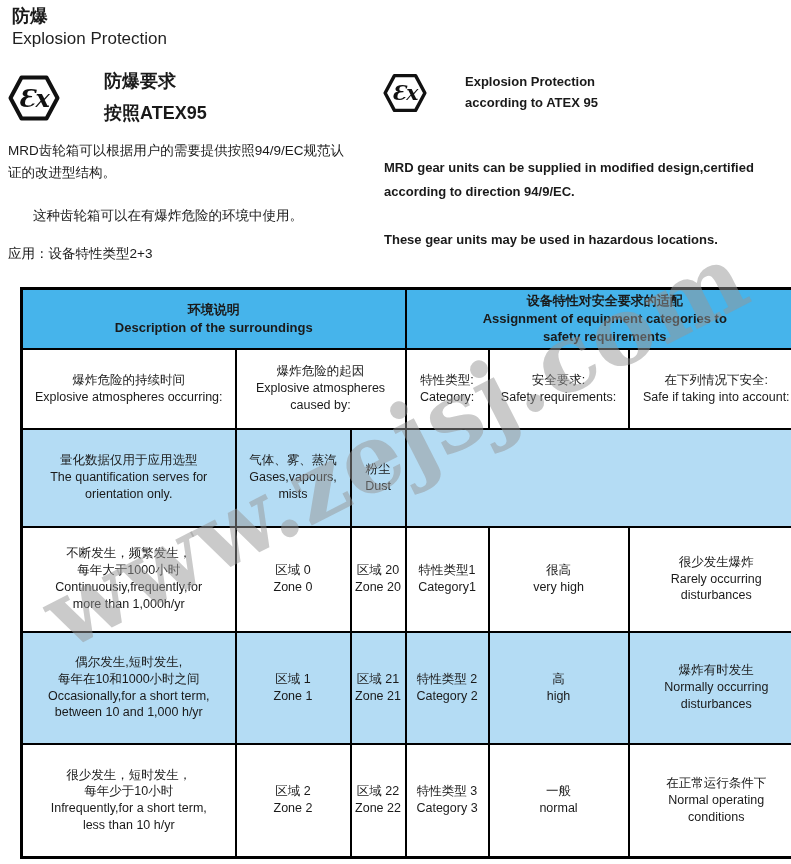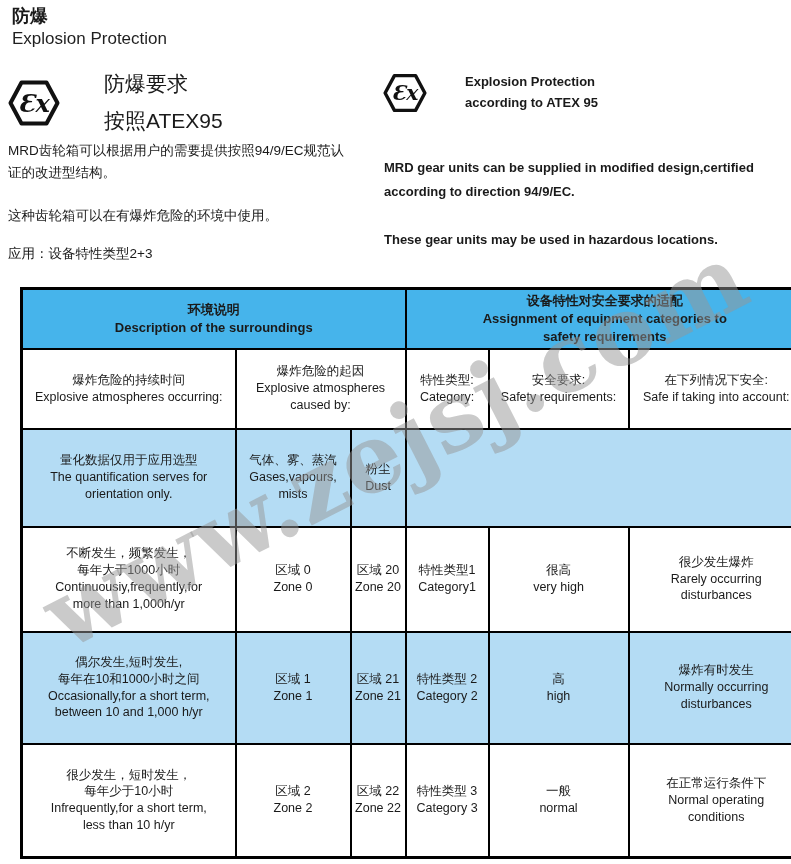--- a/index.html
+++ b/index.html
@@ -14,29 +14,29 @@
   
   .titles{position:absolute;left:12px;top:6px;}
   .title-zh{font-size:18px;font-weight:bold;line-height:1.2;}
   .title-en{font-size:17px;font-weight:normal;line-height:1.3;color:#1f1f1f;}
 
   
   .ex-block{position:absolute;display:flex;align-items:center;gap:22px;}
   .ex-block-left{left:8px;top:66px;}
   .ex-block-right{left:383px;top:72px;}
   .ex-svg{display:block;}
-  .ex-labels-left{margin-left:22px;font-size:21px;font-weight:normal;line-height:1.75;}
+  .ex-labels-left{margin-left:22px;font-size:18px;font-weight:bold;line-height:1.75;}
   .ex-labels-right{margin-left:16px;font-size:13px;font-weight:bold;line-height:1.6;}
 
   
   .intro-left{position:absolute;left:8px;top:140px;width:368px;}
   .intro-right{position:absolute;left:384px;top:156px;width:400px;}
   .p-zh{font-size:13.5px;line-height:1.6;white-space:pre-line;margin:0 0 0 0;}
   .p-en{font-size:13px;font-weight:bold;line-height:1.85;white-space:pre-line;margin:0;}
-  .gap-a{margin-top:22px;}
+  .gap-a{margin-top:22px;margin-left:25px;}
   .gap-b{margin-top:16px;}
   .gap-c{margin-top:24px;}
   .gap-d{margin-top:30px;}
 
   
   table.atex{
     position:absolute;left:20px;top:287px;
     width:783px;
     border-collapse:collapse;
     table-layout:fixed;

